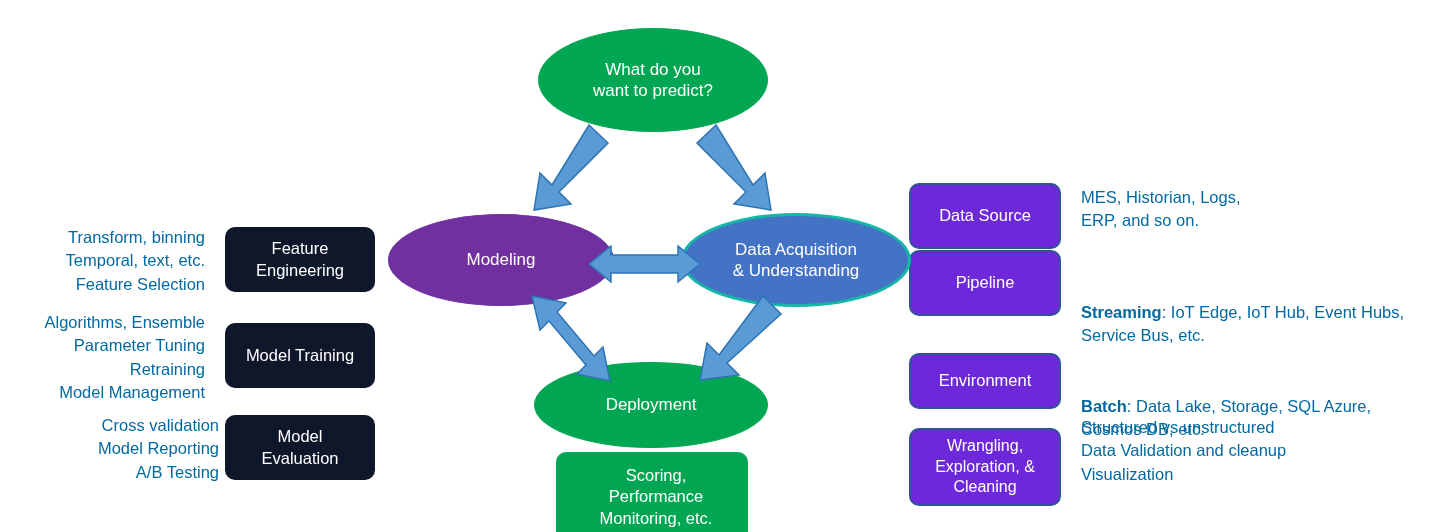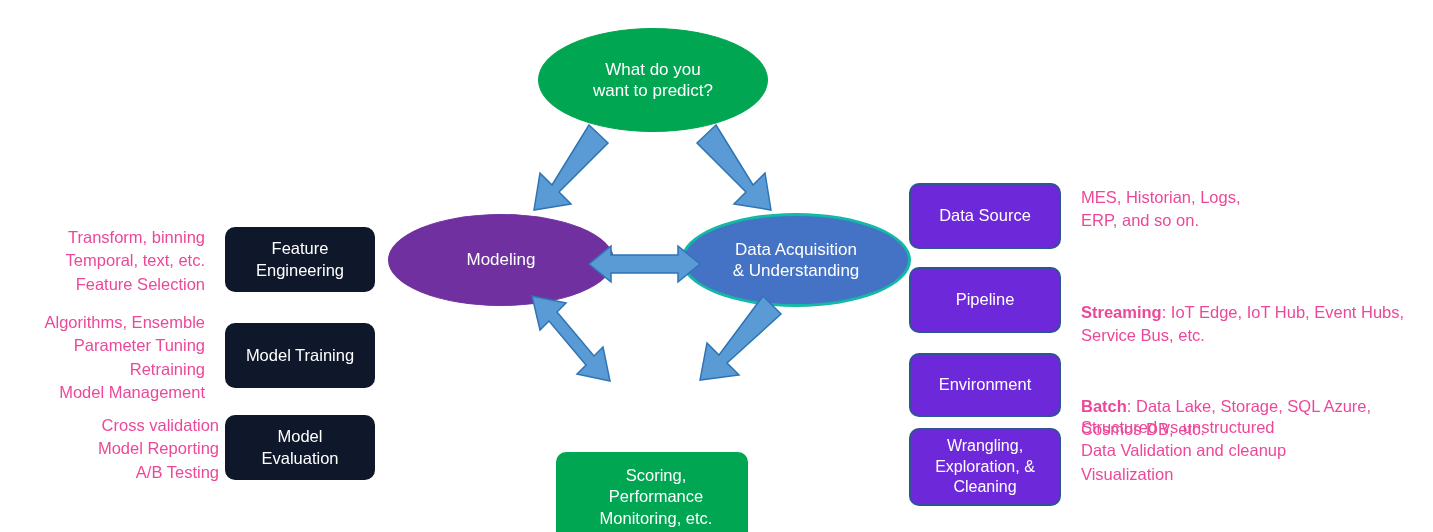--- a/index.html
+++ b/index.html
@@ -66,21 +66,21 @@
     background: #6d28d9;
     border: 2px solid #2E5496;
   }
   .rbox.green {
     background: #00A651;
   }
 
   
   .note {
     position: absolute;
-    color: #ec4899;
+    color: #0369a1;
     font-size: 16.5px;
     line-height: 1.42;
     white-space: pre-line;
     z-index: 3;
   }
   .note.right-align {
     text-align: right;
   }
   .note.left-align {
     text-align: left;
@@ -138,20 +138,23 @@
 
   <div class="ellipse purple" style="left:388px; top:214px; width:226px; height:92px;">
     <span style="white-space:pre-line;">Modeling</span>
   </div>
 
   <div class="ellipse blue" style="left:681px; top:213px; width:230px; height:94px;">
     <span style="white-space:pre-line;">Data Acquisition
 &amp; Understanding</span>
   </div>
 
+  <div class="ellipse green" style="left:534px; top:362px; width:234px; height:86px;">
+    <span style="white-space:pre-line;">Deployment</span>
+  </div>
 
   <div class="rbox green" style="left:556px; top:452px; width:192px; height:90px;padding-left:8px;">
     <span style="white-space:pre-line;">Scoring,
 Performance
 Monitoring, etc.</span>
   </div>
 
   <div class="rbox purple" style="left:225px; top:227px; width:150px; height:65px;">
     <span style="white-space:pre-line;">Feature
 Engineering</span>
@@ -176,25 +179,25 @@
 Model Management</div>
 
   <div class="note right-align" style="left:24px; top:414px; width:195px;">Cross validation
 Model Reporting
 A/B Testing</div>
 
   <div class="rbox blue" style="left:909px; top:183px; width:152px; height:66px;">
     <span style="white-space:pre-line;">Data Source</span>
   </div>
 
-  <div class="rbox blue" style="left:909px; top:267px; width:152px; height:66px;">
+  <div class="rbox blue" style="left:909px; top:250px; width:152px; height:66px;">
     <span style="white-space:pre-line;">Pipeline</span>
   </div>
 
-  <div class="rbox blue" style="left:909px; top:353px; width:152px; height:64px;">
+  <div class="rbox blue" style="left:909px; top:353px; width:152px; height:56px;">
     <span style="white-space:pre-line;">Environment</span>
   </div>
 
   <div class="rbox blue" style="left:909px; top:428px; width:152px; height:78px; font-size:16px;">
     <span style="white-space:pre-line;">Wrangling,
 Exploration, &amp;
 Cleaning</span>
   </div>
 
   <div class="note left-align" style="left:1081px; top:186px; width:345px;">MES, Historian, Logs,

